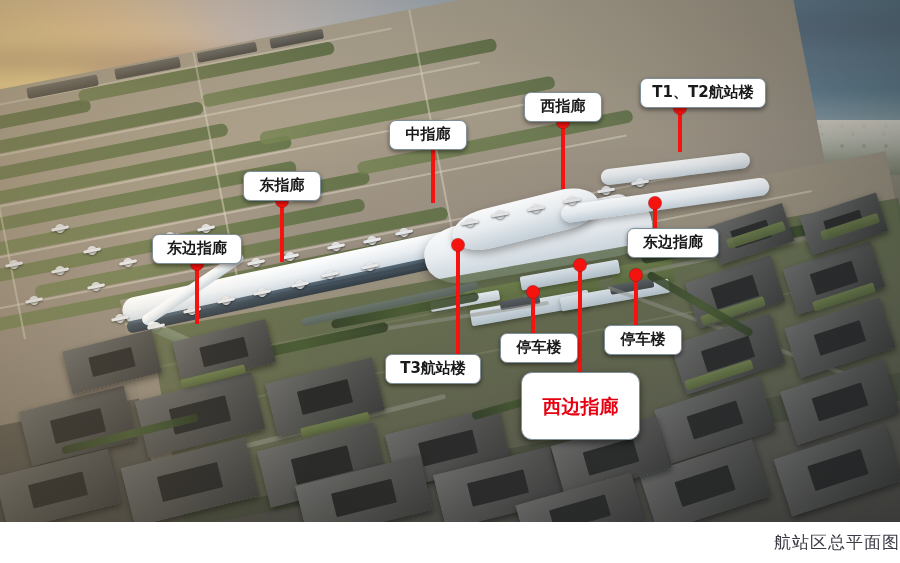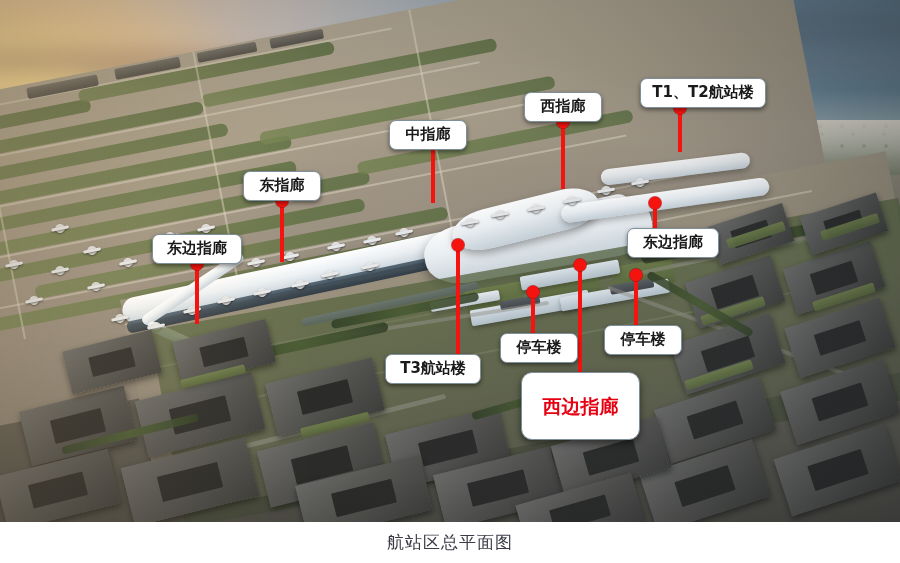--- a/index.html
+++ b/index.html
@@ -119,21 +119,21 @@
   .lbl{position:absolute;z-index:45;background:#ffffff;border:1px solid #7f8f9a;
     border-radius:7px;box-shadow:0 2px 4px rgba(0,0,0,.45);
     color:#1a1a1a;font-size:15px;font-weight:700;line-height:1;
     padding:7px 11px 8px;white-space:nowrap;
     font-family:"DejaVu Sans","Liberation Sans",sans-serif;}
   .lbl.big{border-radius:11px;padding:26px 22px;font-size:19px;color:#e60012;
     box-shadow:0 3px 7px rgba(0,0,0,.5);}
 
   
   #caption{position:absolute;left:0;top:522px;width:900px;height:41px;background:#fff;
-    display:flex;align-items:center;justify-content:center;}
+    display:flex;align-items:center;justify-content:flex-end;}
   #caption span{font-size:17px;color:#3b3b46;letter-spacing:1px;
     font-family:"DejaVu Sans","Liberation Sans",sans-serif;}
 </style>
 </head>
 <body>
 
 <div id="stage">
 
   <div id="render">
 

